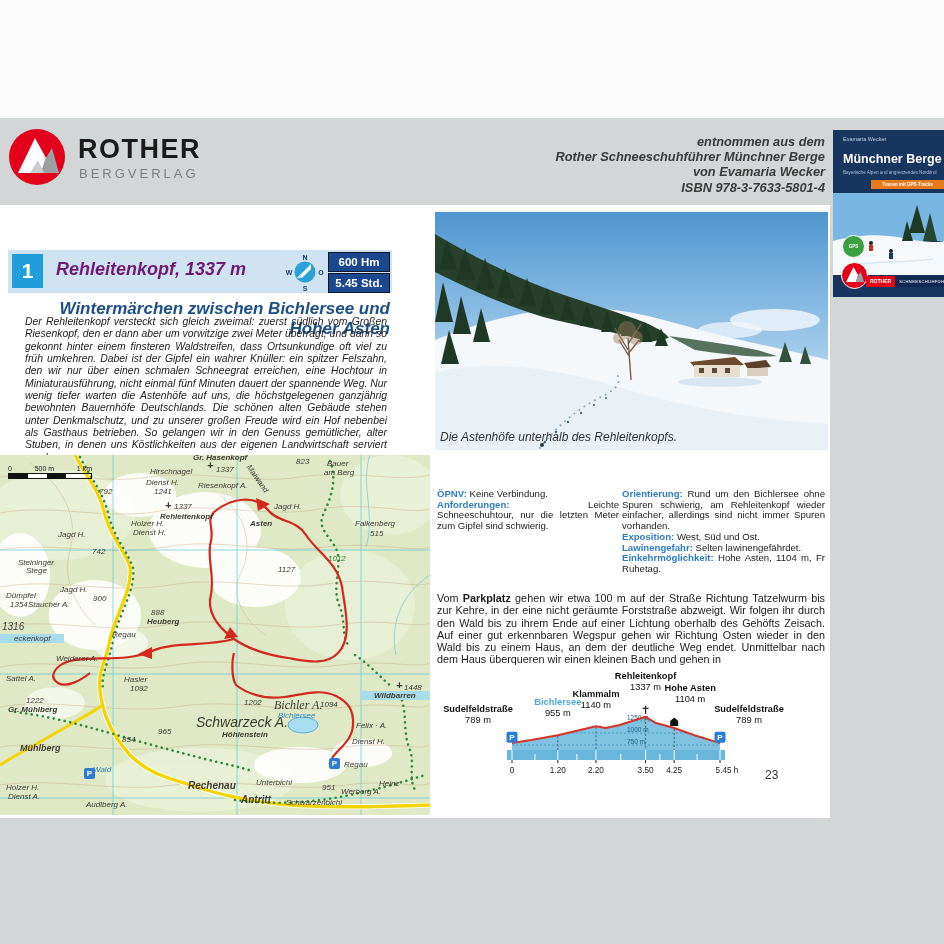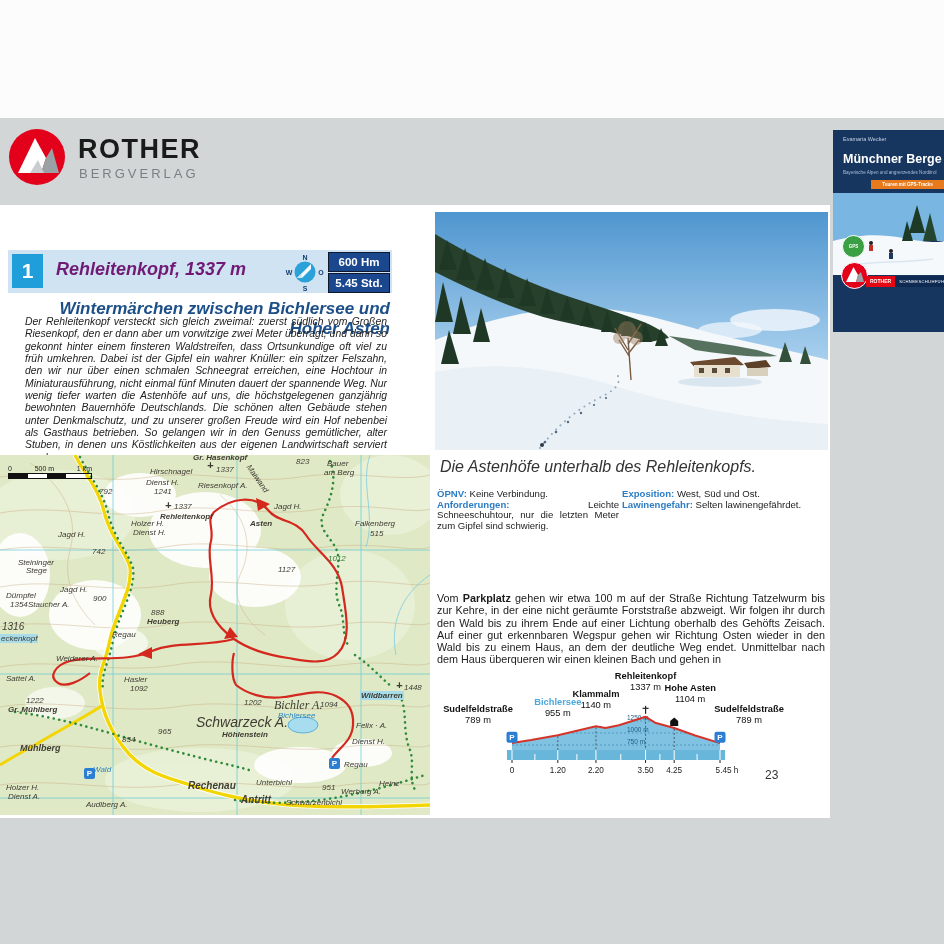--- a/index.html
+++ b/index.html
@@ -13,21 +13,21 @@
   
   #logo{left:8px;top:128px;width:260px;height:70px;}
   #logo .circle{position:absolute;left:0;top:0;width:58px;height:58px;}
   #logo .name{position:absolute;left:70px;top:6px;font-size:27px;font-weight:bold;
               letter-spacing:1.5px;color:#1a1a1a;}
   #logo .sub{position:absolute;left:71px;top:38px;font-size:13px;letter-spacing:3px;color:#7b7f83;}
   
   #attribution{right:119px;top:134px;text-align:right;font-style:italic;font-weight:bold;
                font-size:12.8px;line-height:15.2px;color:#3a3a3a;}
   
-  #cover{left:833px;top:130px;width:111px;height:202px;background:#16355f;overflow:hidden;}
+  #cover{left:833px;top:130px;width:111px;height:167px;background:#16355f;overflow:hidden;}
   #cover .author{position:absolute;left:10px;top:6px;font-size:5.5px;color:#c6d2e4;}
   #cover .title{position:absolute;left:10px;top:22px;font-size:12.5px;font-weight:bold;color:#ffffff;white-space:nowrap;}
   #cover .subtitle{position:absolute;left:10px;top:40px;font-size:4.6px;color:#aebfd8;white-space:nowrap;}
   #cover .banner{position:absolute;left:38px;top:50px;width:73px;height:9px;background:#e87a1e;
                  color:#fff;font-size:4.6px;line-height:9px;text-align:center;font-weight:bold;}
   #cover .photo{position:absolute;left:0;top:63px;width:111px;height:82px;}
   #cover .bar{position:absolute;left:33px;top:146px;height:11px;display:flex;}
   #cover .bar .red{background:#e30613;color:#fff;font-size:5px;font-weight:bold;line-height:11px;padding:0 4px;}
   #cover .bar .blu{background:#0e2a52;color:#fff;font-size:4.2px;line-height:11px;padding:0 4px;letter-spacing:.3px;}
   #cover .minilogo{position:absolute;left:8px;top:132px;width:27px;height:27px;}
@@ -44,37 +44,37 @@
              color:#fff;font-size:11.5px;font-weight:bold;text-align:center;line-height:18px;}
   #badge-hm{top:252px;}
   #badge-std{top:273px;}
   
   #intro-heading{left:25px;top:299px;width:365px;font-size:17px;font-weight:bold;
                  font-style:italic;color:#1c4f87;text-align:right;}
   #intro-body{left:25px;top:316px;width:362px;font-size:10.4px;line-height:12.35px;
               font-style:italic;text-align:justify;color:#222;}
   
   #photo{left:435px;top:212px;width:393px;height:238px;}
-  #photo-caption{left:440px;top:458px;font-size:16px;font-style:italic;color:#333;text-align:center;}
+  #photo-caption{left:440px;top:430px;font-size:12px;font-style:italic;color:#333;text-align:center;}
   
   .info-col{top:489px;font-size:9.6px;line-height:10.7px;text-align:justify;color:#222;}
   #info-left{left:437px;width:182px;}
   #info-right{left:622px;width:203px;}
   .info-label{color:#2d7dc5;font-weight:bold;}
   .info-col p{margin:0;}
   
   #description{left:437px;top:592px;width:388px;font-size:10.8px;line-height:12.3px;
                text-align:justify;color:#1c1c1c;}
   #description .b{font-weight:bold;}
   
   #map{left:0px;top:455px;width:430px;height:360px;overflow:hidden;}
   #map svg{position:absolute;left:0;top:0;}
   #map-labels{position:absolute;left:0;top:0;width:430px;height:360px;}
   .map-label{position:absolute;font-style:italic;color:#3e3b32;white-space:nowrap;transform-origin:0 0;}
-  .map-label.u{background:#a8dce8;padding:0 1px;}
+  .map-label.u{background:#a8dce8;padding:0 14px;}
   .map-p,.prof-p{position:absolute;width:11px;height:11px;background:#2a7fd4;border-radius:2px;
          color:#fff;font-size:8px;font-weight:bold;text-align:center;line-height:11px;font-style:normal;}
   #scalebar{position:absolute;left:8px;top:10px;width:84px;font-size:7px;color:#222;font-style:normal;}
   #scalebar .lbls{display:flex;justify-content:space-between;}
   #scalebar .bar{display:flex;height:4px;border:1px solid #111;margin-top:1px;}
   #scalebar .bar div{width:19px;height:4px;}
   
   #profile{left:443px;top:672px;width:390px;height:108px;}
   #page-num{left:765px;top:768px;font-size:12px;color:#333;}
 </style>
@@ -89,20 +89,26 @@
     <svg class="circle" viewBox="0 0 58 58" width="58" height="58">
       <circle cx="29" cy="29" r="28" fill="#e2001a"></circle>
       <polygon points="10,45 27,10 38,30 33,45" fill="#ffffff"></polygon>
       <polygon points="33,45 38,30 44,20 51,45" fill="#9aa0a4"></polygon>
       <polygon points="22,45 30,32 36,45" fill="#c9cdd0"></polygon>
     </svg>
     <div class="name">ROTHER</div>
     <div class="sub">BERGVERLAG</div>
   </div>
 
+  <div class="abs" id="attribution">
+    <div>entnommen aus dem</div>
+    <div>Rother Schneeschuhführer Münchner Berge</div>
+    <div>von Evamaria Wecker</div>
+    <div>ISBN 978-3-7633-5801-4</div>
+  </div>
 
   <div class="abs" id="cover">
     <div class="author">Evamaria Wecker</div>
     <div class="title">Münchner Berge</div>
     <div class="subtitle">Bayerische Alpen und angrenzendes Nordtirol</div>
     <div class="banner">Touren mit GPS-Tracks</div>
     <svg class="photo" viewBox="0 0 111 82" width="111" height="82">
       <rect width="111" height="48" fill="#79b6e2"></rect>
       <path d="M0,48 C20,42 45,40 70,45 C90,49 105,50 111,48 L111,82 L0,82 Z" fill="#f5f9fc"></path>
       <polygon points="84,12 76,40 92,40" fill="#1d3a26"></polygon>
@@ -211,22 +217,24 @@
     </g>
     <circle cx="107" cy="233" r="2" fill="#2f3a44"></circle>
   </svg>
   <div class="abs" id="photo-caption">Die Astenhöfe unterhalb des Rehleitenkopfs.</div>
 
   <div class="abs info-col" id="info-left">
     <p><span class="info-label">ÖPNV:</span> <span>Keine Verbindung.</span></p>
     <p><span class="info-label">Anforderungen:</span> <span>Leichte Schneeschuhtour, nur die letzten Meter zum Gipfel sind schwierig.</span></p>
   </div>
   <div class="abs info-col" id="info-right">
+    <p><span class="info-label">Orientierung:</span> <span>Rund um den Bichlersee ohne Spuren schwierig, am Rehleitenkopf wieder einfacher, allerdings sind nicht immer Spuren vorhanden.</span></p>
     <p><span class="info-label">Exposition:</span> <span>West, Süd und Ost.</span></p>
     <p><span class="info-label">Lawinengefahr:</span> <span>Selten lawinengefährdet.</span></p>
+    <p><span class="info-label">Einkehrmöglichkeit:</span> <span>Hohe Asten, 1104 m, Fr Ruhetag.</span></p>
   </div>
 
   <div class="abs" id="description"><span>Vom </span><span class="b">Parkplatz</span><span> gehen wir etwa 100 m auf der Straße Richtung Tatzelwurm bis zur Kehre, in der eine nicht geräumte Forststraße abzweigt. Wir folgen ihr durch den Wald bis zu ihrem Ende auf einer Lichtung oberhalb des Gehöfts Zeisach. Auf einer gut erkennbaren Wegspur gehen wir Richtung Osten wieder in den Wald bis zu einem Haus, an dem der deutliche Weg endet. Unmittelbar nach dem Haus überqueren wir einen kleinen Bach und gehen in</span></div>
 
   <div class="abs" id="map">
     <svg viewBox="0 0 430 360" width="430" height="360">
       <rect width="430" height="360" fill="#dfe9c6"></rect>
       <g fill="#eaf1d8" opacity="0.8">
         <ellipse cx="60" cy="60" rx="75" ry="45"></ellipse>
           <ellipse cx="350" cy="150" rx="65" ry="55"></ellipse>

